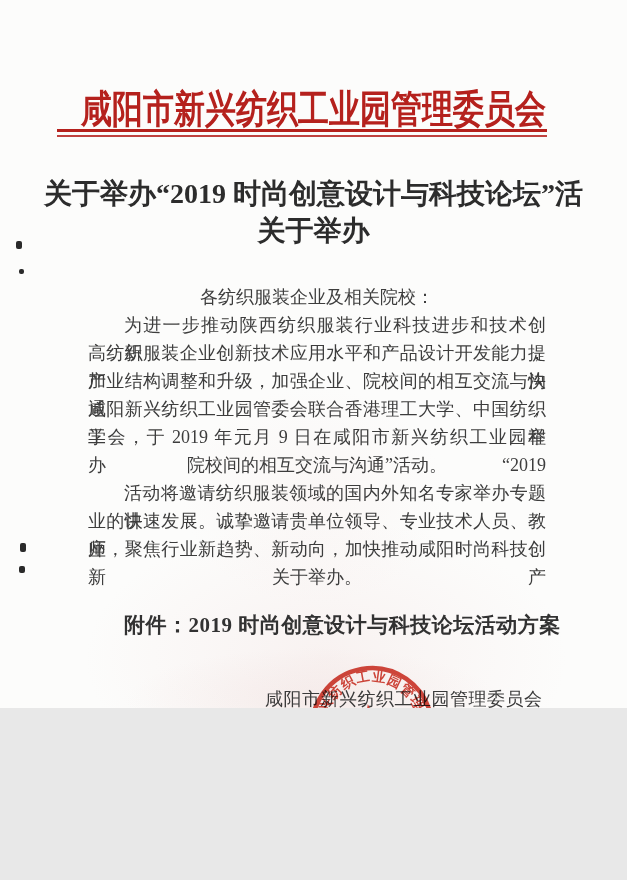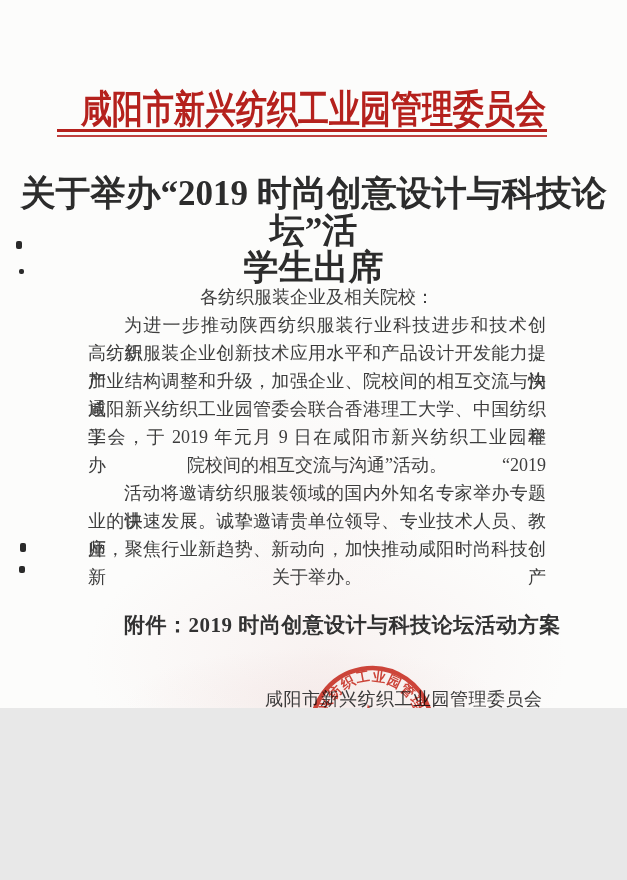--- a/index.html
+++ b/index.html
@@ -29,21 +29,21 @@
     display:inline-block;
     font-size:31px;font-weight:bold;color:var(--red);
     letter-spacing:0px;white-space:nowrap;
     transform:scaleY(1.24);transform-origin:center top;
   }
   .rule1{position:absolute;top:129px;left:57px;width:490px;height:3px;background:var(--red);}
   .rule2{position:absolute;top:135px;left:57px;width:490px;height:2px;background:var(--red);opacity:.85;}
   .doc-title{
     position:absolute;top:175px;left:0;width:100%;
     text-align:center;color:#2c2c2c;
-    font-size:35px;font-weight:bold;line-height:37px;
+    font-size:28px;font-weight:bold;line-height:37px;
   }
   .doc-title span{display:block;}
   .body-text{
     position:absolute;top:283px;left:88px;width:458px;
     color:var(--ink);font-size:18px;line-height:28px;
   }
   .bline{height:28px;white-space:nowrap;text-align:center;}
   .bline.ind{padding-left:36px;}
   .bline.just{text-align:justify;text-align-last:justify;white-space:normal;}
   .attachment{
@@ -81,21 +81,21 @@
 <div class="page">
 
   <div class="letterhead">
     <span class="org">咸阳市新兴纺织工业园管理委员会</span>
   </div>
   <div class="rule1"></div>
   <div class="rule2"></div>
 
   <div class="doc-title">
     <span>关于举办“2019 时尚创意设计与科技论坛”活</span>
-    <span>学生出席</span>
+    <span>关于举办</span>
   </div>
 
   <div class="body-text">
       <div class="bline">各纺织服装企业及相关院校：</div>
       <div class="bline ind just">为进一步推动陕西纺织服装行业科技进步和技术创新，提</div>
       <div class="bline just">高纺织服装企业创新技术应用水平和产品设计开发能力，加快</div>
       <div class="bline just">产业结构调整和升级，加强企业、院校间的相互交流与沟通，</div>
       <div class="bline just">咸阳新兴纺织工业园管委会联合香港理工大学、中国纺织工程</div>
       <div class="bline just">学会，于 2019 年元月 9 日在咸阳市新兴纺织工业园举办“2019</div>
       <div class="bline">院校间的相互交流与沟通”活动。</div>

